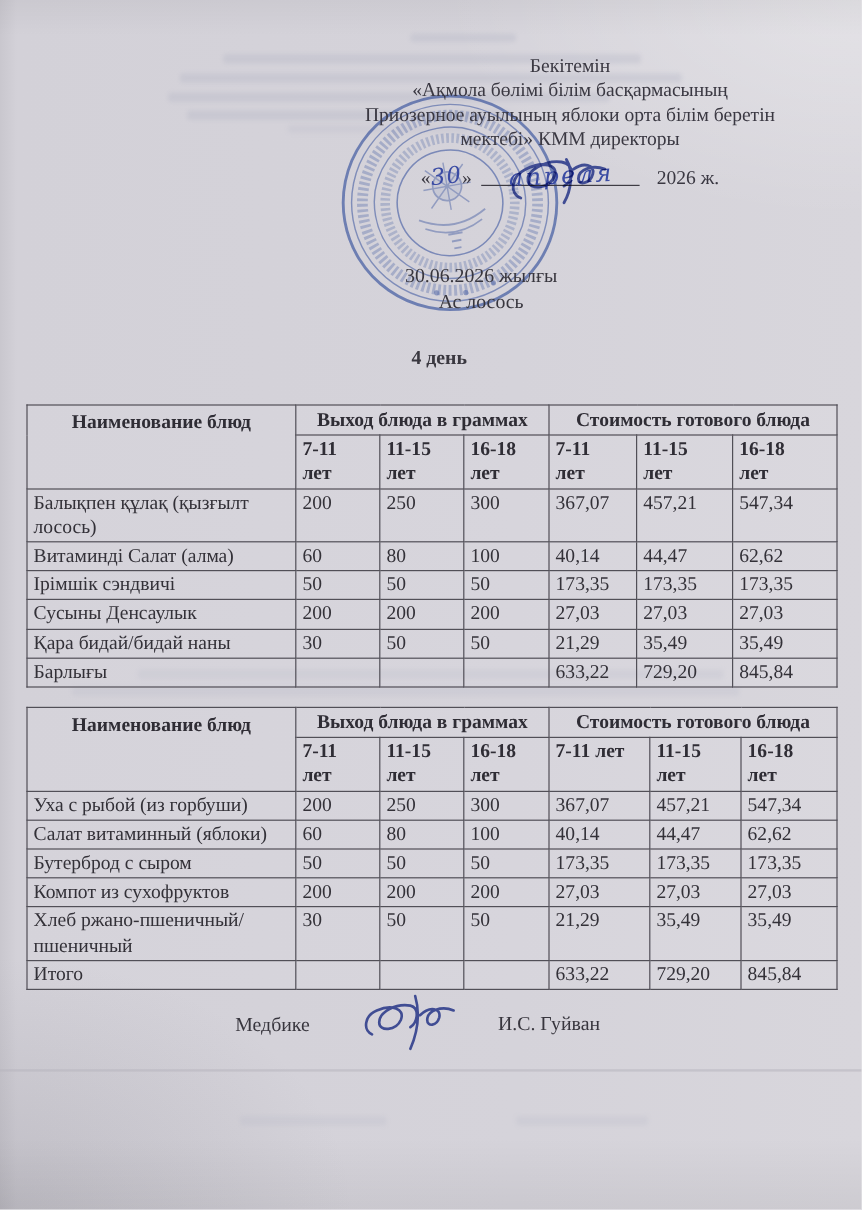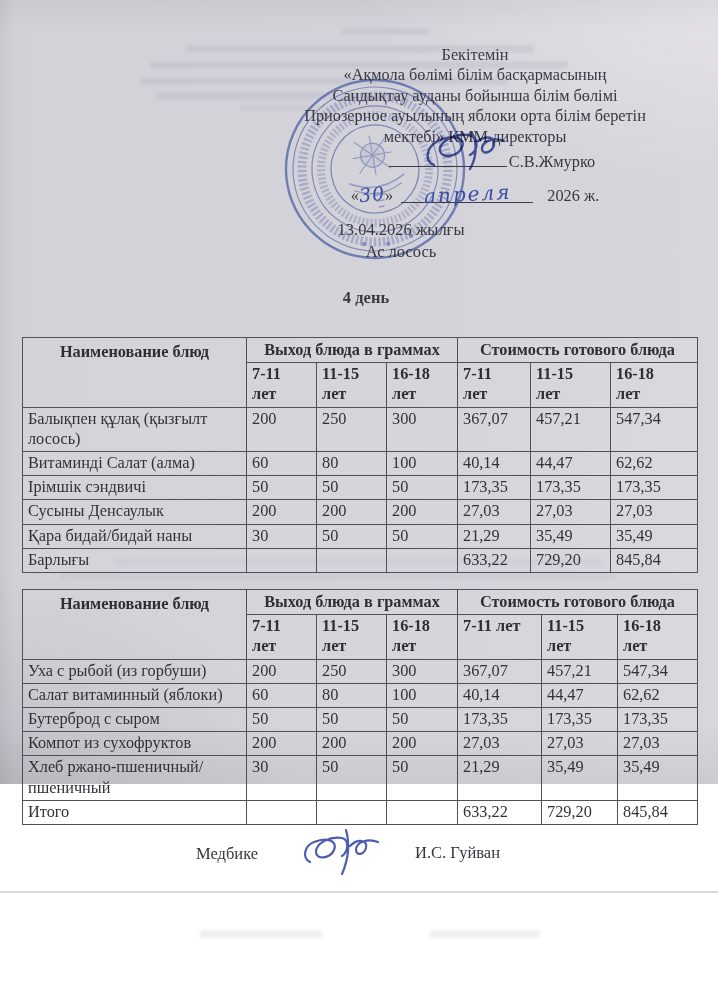--- a/index.html
+++ b/index.html
@@ -1,18 +1,18 @@
 <!DOCTYPE html>
 <html><head>
 <meta charset="utf-8">
 <style>
   html,body{margin:0;padding:0;}
   body{width:718px;height:1008px;overflow:hidden;font-family:"Liberation Serif",serif;}
   .page{
-    position:relative;width:718px;height:784px;
+    position:relative;width:718px;height:1008px;
     background:
       radial-gradient(ellipse 420px 300px at 0% 100%, rgba(120,118,128,.22), rgba(0,0,0,0) 70%),
       radial-gradient(ellipse 500px 260px at 100% 0%, rgba(255,255,255,.30), rgba(0,0,0,0) 70%),
       linear-gradient(90deg, #c9c7ce 0px, #d3d1d8 14px, #d5d3da 60%, #d8d6dc 100%),
       #d4d2d9;
     color:#35333b;
   }
   .page::after{ 
     content:"";position:absolute;inset:0;pointer-events:none;
     background:
@@ -100,39 +100,35 @@
         <circle cx="70" cy="166" r="2.2"></circle>
         <circle cx="94" cy="170" r="2.2"></circle>
         <circle cx="118" cy="166" r="2.2"></circle>
       </g>
     </svg>
   </div>
 
   <div class="approval">
     <div>Бекітемін</div>
     <div>«Ақмола бөлімі білім басқармасының</div>
-    <div>Сандықтау ауданы бойынша білім бөлімі</div>
     <div>Приозерное ауылының яблоки орта білім беретін</div>
     <div>мектебі»  КММ директоры</div>
-    <div class="sigrow">
-      <span class="uline"></span><span class="dname">С.В.Жмурко</span>
-    </div>
     <div class="daterow">
       <span>«</span><span class="hand d30">30</span><span>»</span>
       <span class="u2" style="width:132px;margin-left:4px;"><span class="hand dmon">апреля</span></span>
       <span style="padding-left:10px;font-family:Liberation Serif, serif;">2026 ж.</span>
     </div>
   </div>
 
   <svg class="inksvg" style="left:420px;top:125px;" width="110" height="50" viewBox="0 0 110 50">
     <path d="M14 40 C4 36 6 22 18 16 C32 9 46 12 42 22 C38 32 22 34 20 26 C18 18 34 8 48 10 C60 12 58 26 50 30 M52 8 C58 18 56 34 50 44 M58 16 C66 10 76 12 74 20 C72 28 62 30 62 24 C62 16 74 12 84 16" stroke="#3a4ba4" stroke-width="2.4" fill="none" stroke-linecap="round" opacity=".9"></path>
   </svg>
 
   <div class="menuhead">
-    <div>13.04.2026 жылғы</div>
+    <div>30.06.2026 жылғы</div>
     <div>Ас лосось</div>
   </div>
   <div class="daylabel">4 день</div>
 
   <table class="menu t1">
     <colgroup>
         <col style="width:224px">
         <col style="width:70px">
         <col style="width:70px">
         <col style="width:71px">

